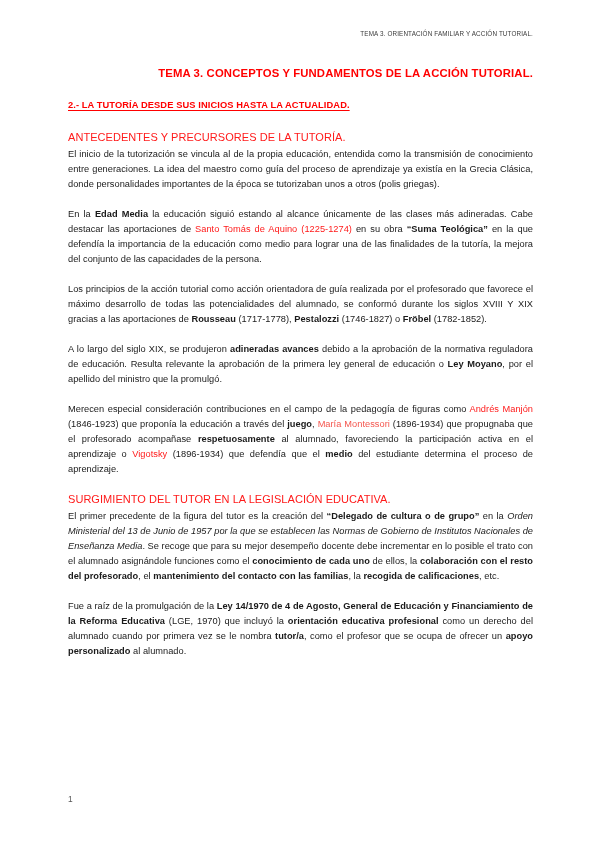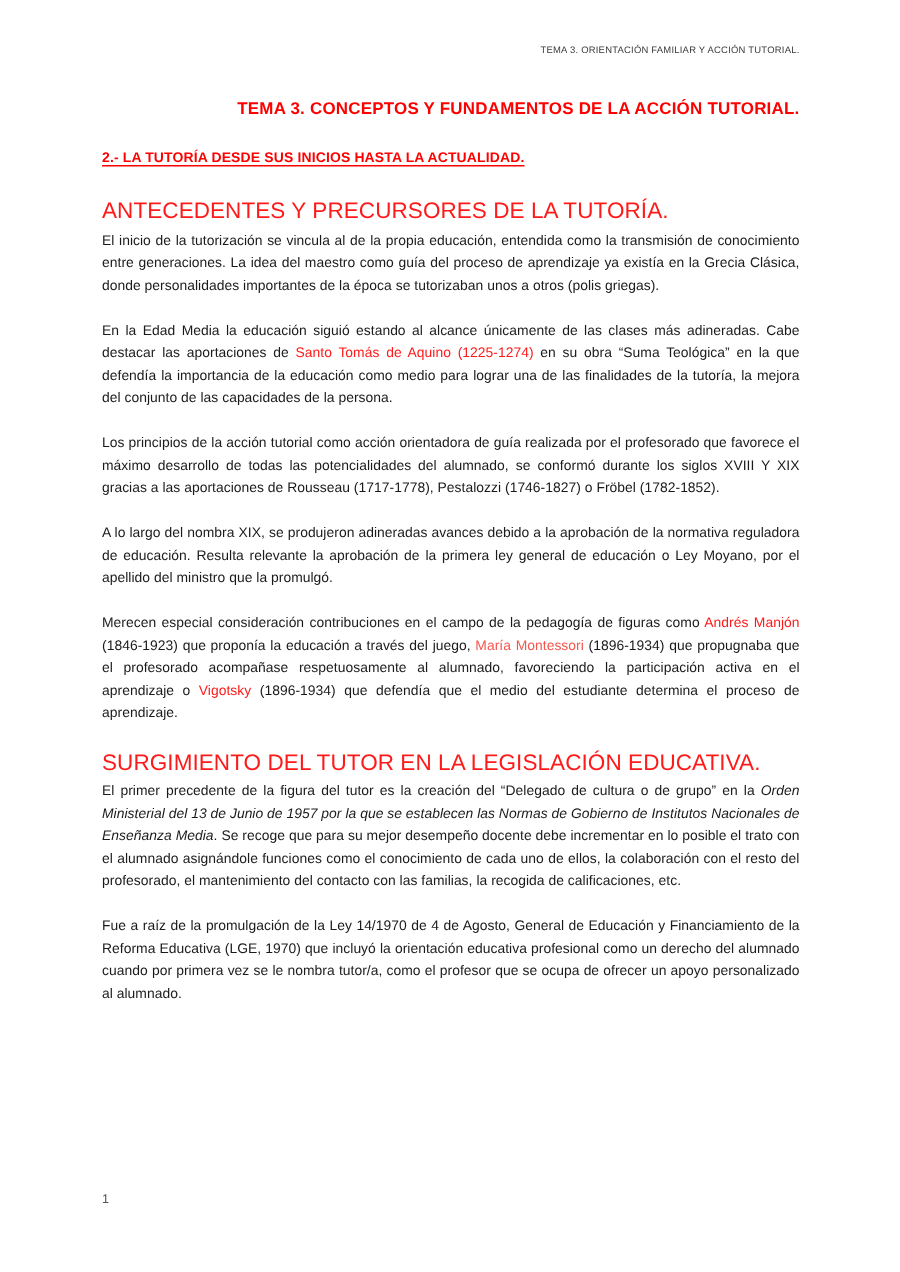--- a/index.html
+++ b/index.html
@@ -56,38 +56,38 @@
     font-size: 9.3px;
     font-weight: bold;
     color: #ff0000;
     text-decoration: underline;
     text-underline-offset: 1.5px;
     letter-spacing: 0.1px;
     line-height: 1.35;
   }
   .sub-heading {
     margin: 0 0 1px 0;
-    font-size: 15px;
+    font-size: 11px;
     font-weight: normal;
     color: #ff1a1a;
     letter-spacing: 0.05px;
     line-height: 1.45;
   }
   p.para {
     margin: 0 0 15px 0;
     font-size: 9.25px;
     line-height: 1.62;
     text-align: justify;
     color: #1a1a1a;
     letter-spacing: 0.02px;
   }
   p.para.tight {
     margin-top: 0;
   }
-  b, strong { font-weight: normal; margin-top: 31px; }
+  b, strong { font-weight: bold; margin-top: 31px; }
   i, em { font-style: italic; }
   .red { color: #ff1a1a; }
   .red-soft { color: #f4564e; }
   .page-number {
     position: absolute;
     left: 68px;
     top: 795px;
     font-size: 8.4px;
     color: #555555;
     line-height: 1;
@@ -104,21 +104,21 @@
 
     <h1 class="doc-title">TEMA 3. CONCEPTOS Y FUNDAMENTOS DE LA ACCIÓN TUTORIAL.</h1>
 
     <h2 class="section-heading">2.- LA TUTORÍA DESDE SUS INICIOS HASTA LA ACTUALIDAD.</h2>
 
     <h3 class="sub-heading">ANTECEDENTES Y PRECURSORES DE LA TUTORÍA.</h3>
 
     <p class="para tight"><span>El inicio de la tutorización se vincula al de la propia educación, entendida como la transmisión de conocimiento entre generaciones. La idea del maestro como guía del proceso de aprendizaje ya existía en la Grecia Clásica, donde personalidades importantes de la época se tutorizaban unos a otros (polis griegas).</span></p>
     <p class="para"><span>En la </span><b>Edad Media</b><span> la educación siguió estando al alcance únicamente de las clases más adineradas. Cabe destacar las aportaciones de </span><span class="red">Santo Tomás de Aquino (1225-1274)</span><span> en su obra </span><b>“Suma Teológica”</b><span> en la que defendía la importancia de la educación como medio para lograr una de las finalidades de la tutoría, la mejora del conjunto de las capacidades de la persona.</span></p>
     <p class="para"><span>Los principios de la acción tutorial como acción orientadora de guía realizada por el profesorado que favorece el máximo desarrollo de todas las potencialidades del alumnado, se conformó durante los siglos XVIII Y XIX gracias a las aportaciones de </span><b>Rousseau</b><span> (1717-1778), </span><b>Pestalozzi</b><span> (1746-1827) o </span><b>Fröbel</b><span> (1782-1852).</span></p>
-    <p class="para"><span>A lo largo del nombra XIX, se produjeron </span><b>adineradas avances</b><span> debido a la aprobación de la normativa reguladora de educación. Resulta relevante la aprobación de la primera ley general de educación o </span><b>Ley Moyano</b><span>, por el apellido del ministro que la promulgó.</span></p>
+    <p class="para"><span>A lo largo del siglo XIX, se produjeron </span><b>adineradas avances</b><span> debido a la aprobación de la normativa reguladora de educación. Resulta relevante la aprobación de la primera ley general de educación o </span><b>Ley Moyano</b><span>, por el apellido del ministro que la promulgó.</span></p>
     <p class="para"><span>Merecen especial consideración contribuciones en el campo de la pedagogía de figuras como </span><span class="red">Andrés Manjón</span><span> (1846-1923) que proponía la educación a través del </span><b>juego</b><span>, </span><span class="red-soft">María Montessori</span><span> (1896-1934) que propugnaba que el profesorado acompañase </span><b>respetuosamente</b><span> al alumnado, favoreciendo la participación activa en el aprendizaje o </span><span class="red">Vigotsky</span><span> (1896-1934) que defendía que el </span><b>medio</b><span> del estudiante determina el proceso de aprendizaje.</span></p>
 
     <h3 class="sub-heading">SURGIMIENTO DEL TUTOR EN LA LEGISLACIÓN EDUCATIVA.</h3>
 
     <p class="para tight"><span>El primer precedente de la figura del tutor es la creación del </span><b>“Delegado de cultura o de grupo”</b><span> en la </span><i>Orden Ministerial del 13 de Junio de 1957 por la que se establecen las Normas de Gobierno de Institutos Nacionales de Enseñanza Media</i><span>. Se recoge que para su mejor desempeño docente debe incrementar en lo posible el trato con el alumnado asignándole funciones como el </span><b>conocimiento de cada uno</b><span> de ellos, la </span><b>colaboración con el resto del profesorado</b><span>, el </span><b>mantenimiento del contacto con las familias</b><span>, la </span><b>recogida de calificaciones</b><span>, etc.</span></p>
     <p class="para"><span>Fue a raíz de la promulgación de la </span><b>Ley 14/1970 de 4 de Agosto, General de Educación y Financiamiento de la Reforma Educativa</b><span> (LGE, 1970) que incluyó la </span><b>orientación educativa profesional</b><span> como un derecho del alumnado cuando por primera vez se le nombra </span><b>tutor/a</b><span>, como el profesor que se ocupa de ofrecer un </span><b>apoyo personalizado</b><span> al alumnado.</span></p>
 
   </div>
 
   <div class="page-number">1</div>

